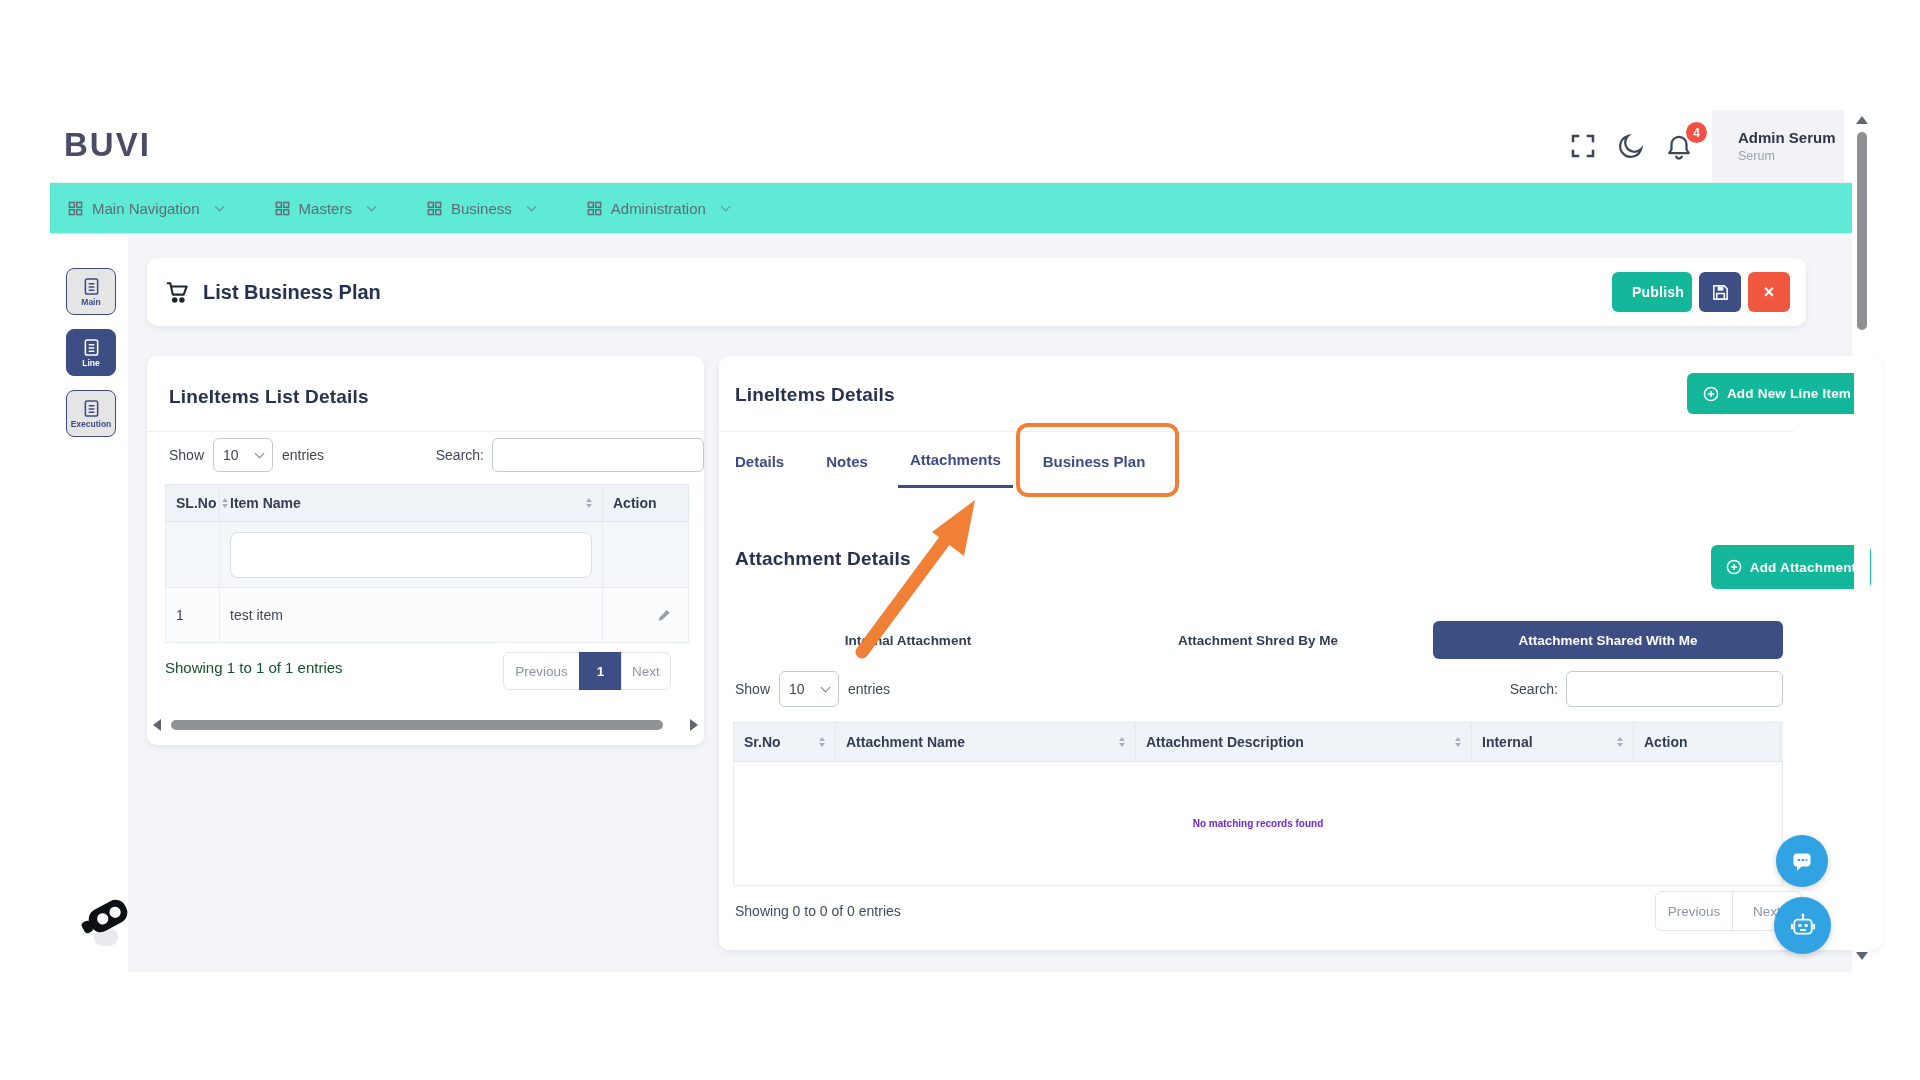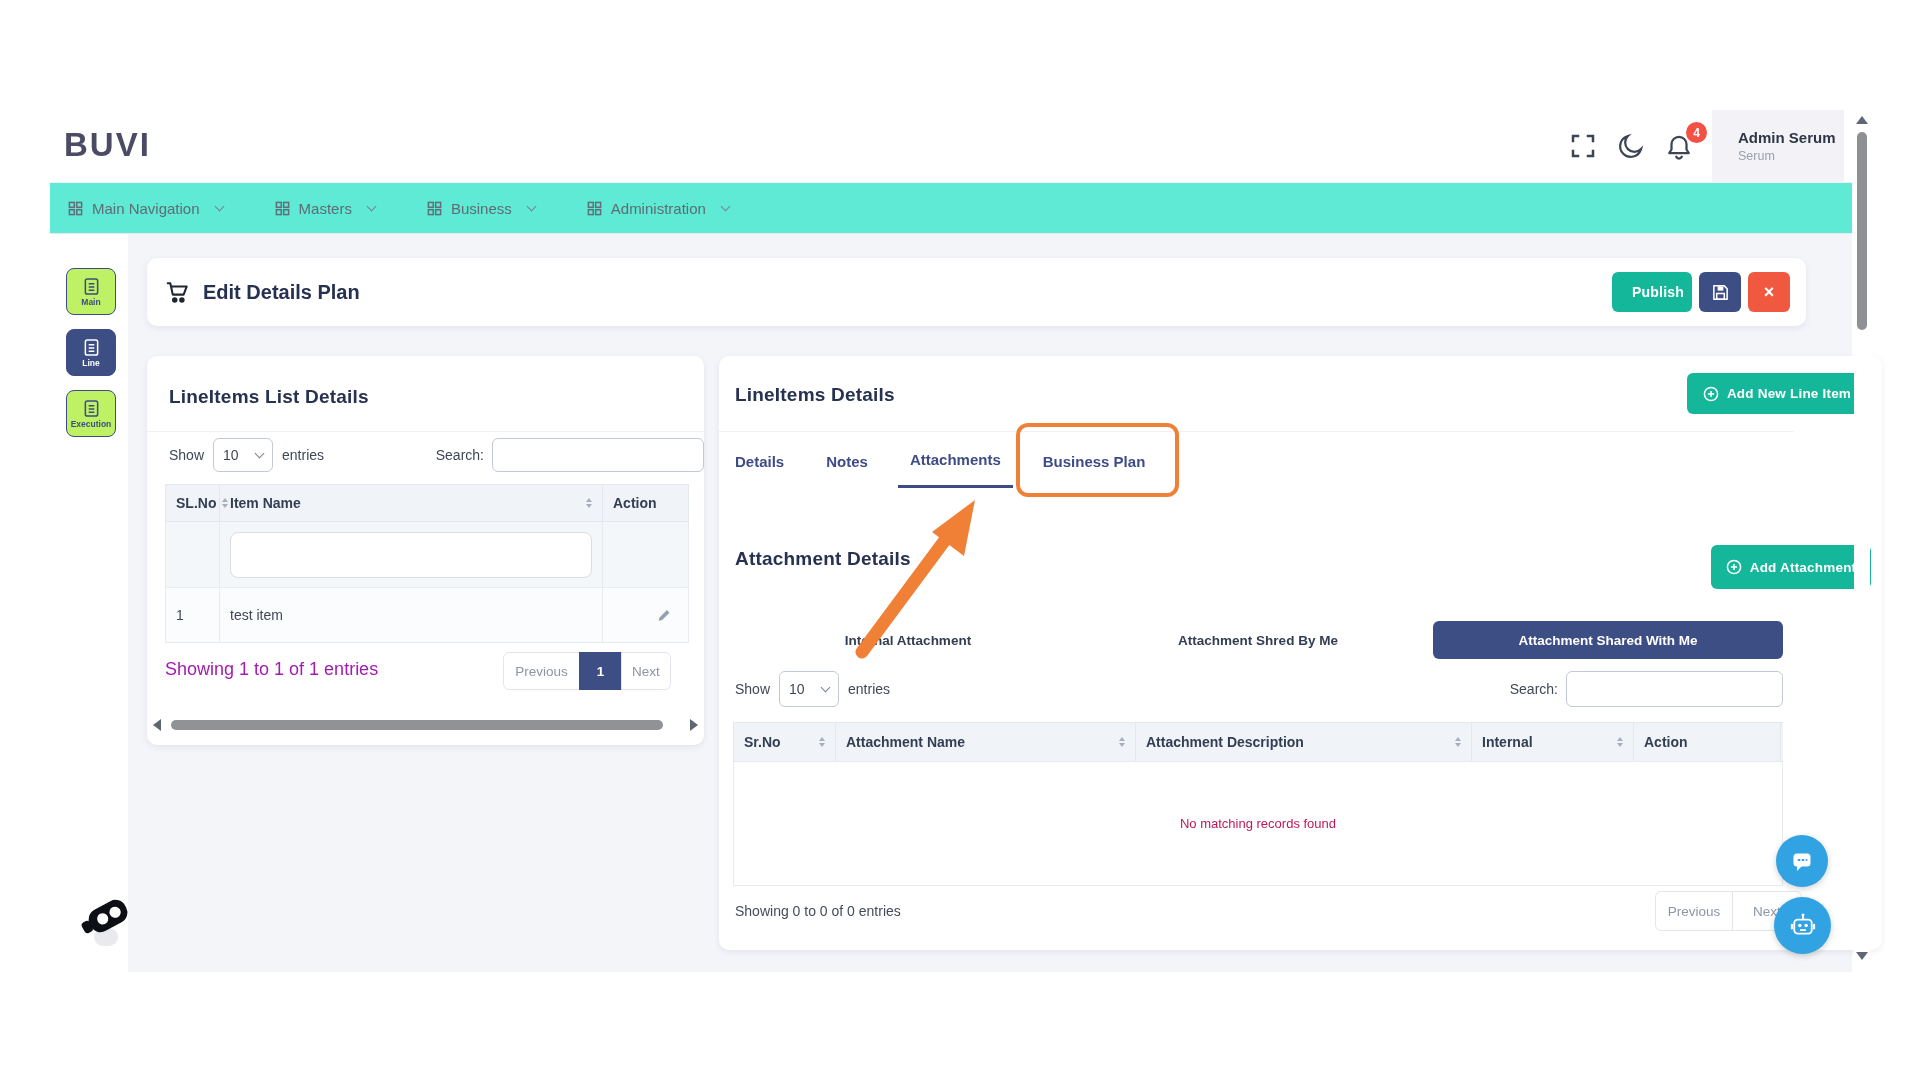--- a/index.html
+++ b/index.html
@@ -17,21 +17,21 @@
   .th { display:flex; align-items:center; font-size:14px; font-weight:700; color:#333e52; padding:0 10px; border-right:1px solid #e3e8ee; }
   .th:first-child { border-left:1px solid #e3e8ee; }
   .sort { display:inline-flex; flex-direction:column; gap:2px; margin-left:auto; padding-left:6px; }
   .s-up { width:0;height:0;border-left:3.5px solid transparent;border-right:3.5px solid transparent;border-bottom:4px solid #a7afbc; }
   .s-dn { width:0;height:0;border-left:3.5px solid transparent;border-right:3.5px solid transparent;border-top:4px solid #a7afbc; }
   .td { display:flex; align-items:center; font-size:14px; color:#3f4756; padding:0 10px; border-right:1px solid #e8ecf1; }
   .td:first-child { border-left:1px solid #e8ecf1; }
   .pg { display:flex; align-items:center; justify-content:center; border:1px solid #e2e6ec; background:#fff; color:#8d96a5; font-size:13.5px; }
   .pg.active { background:#3d4e84; border-color:#3d4e84; color:#fff; font-weight:600; }
   .nav-item { display:flex; align-items:center; gap:9px; font-size:15px; color:#5f6b78; }
-  .side-btn { position:absolute; left:66px; width:50px; height:47px; border:1.5px solid #3e4b85; border-radius:8px; background:#bef264; color:#3e4b85; display:flex; flex-direction:column; align-items:center; justify-content:center; gap:1px; }
+  .side-btn { position:absolute; left:66px; width:50px; height:47px; border:1.5px solid #3e4b85; border-radius:8px; background:#e5e5e5; color:#3e4b85; display:flex; flex-direction:column; align-items:center; justify-content:center; gap:1px; }
   .side-btn .lbl { font-size:8.5px; font-weight:600; }
   .side-btn.active { background:#3d4e84; color:#fff; }
   .tab { padding:0 12px; font-size:15px; font-weight:600; color:#3e4b85; display:flex; align-items:center; position:relative; }
   .filters-cell { flex:0 0 350px; display:flex; align-items:center; justify-content:center; font-size:13.5px; font-weight:600; color:#333e52; }
   .filters-cell.active { background:#3d4e84; color:#fff; border-radius:6px; height:38px; align-self:center; }
   .tri-l { width:0;height:0;border-top:6px solid transparent;border-bottom:6px solid transparent;border-right:8px solid #5f6670; }
   .tri-r { width:0;height:0;border-top:6px solid transparent;border-bottom:6px solid transparent;border-left:8px solid #5f6670; }
   .tri-u { width:0;height:0;border-left:6px solid transparent;border-right:6px solid transparent;border-bottom:8px solid #606774; }
   .tri-d { width:0;height:0;border-left:6px solid transparent;border-right:6px solid transparent;border-top:8px solid #606774; }
   .float-circle { position:absolute; border-radius:50%; background:#31a2e2; display:flex; align-items:center; justify-content:center; box-shadow:0 2px 6px rgba(0,0,0,.18); }
@@ -136,21 +136,21 @@
   <span class="lbl">Execution</span>
 </div>
 
 <div class="card" style="left:147px;top:258px;width:1659px;height:68px;display:flex;align-items:center;justify-content:space-between;padding:0 16px 0 18px;">
   <div style="display:flex;align-items:center;gap:12px;">
     <svg width="26" height="24" viewBox="0 0 24 22" fill="none" stroke="#20262f" stroke-width="1.9" stroke-linejoin="round" stroke-linecap="round">
       <path d="M2.5 3h2.4l2.3 10.4h10L20 6H6"></path>
         <circle cx="9" cy="18.3" r="1.6" fill="#20262f"></circle>
         <circle cx="15.6" cy="18.3" r="1.6" fill="#20262f"></circle>
     </svg>
-    <span style="font-size:20px;font-weight:700;color:#263050;">Edit Details Plan</span>
+    <span style="font-size:20px;font-weight:700;color:#263050;">List Business Plan</span>
   </div>
   <div style="display:flex;align-items:center;gap:7px;">
     <button class="btn-teal" style="width:80px;height:40px;font-size:14px;padding-left:12px;">Publish</button>
     <button style="width:42px;height:40px;background:#3d4e84;border:none;border-radius:6px;display:flex;align-items:center;justify-content:center;">
       <svg width="19" height="19" viewBox="0 0 20 20" fill="none" stroke="#fff" stroke-width="1.6" stroke-linejoin="round">
         <path d="M3 3h11l3 3v11H3z"></path>
           <rect x="7" y="3.5" width="6" height="4.5" fill="#fff" stroke="none"></rect>
           <rect x="6" y="11" width="8" height="6"></rect>
       </svg>
     </button>
@@ -210,21 +210,21 @@
       <div class="td" style="width:55px;">1</div>
       <div class="td" style="width:383px;">test item</div>
       <div class="td" style="width:86px;justify-content:flex-end;padding-right:16px;">
         <svg width="16" height="16" viewBox="0 0 16 16">
             <path d="M2.6 13.8l1-3.4 7.3-7.3 2.6 2.6-7.3 7.3-3.6 .8z" fill="#97a0ad"></path>
           </svg>
       </div>
     </div>
   </div>
 
-  <div class="abs" style="left:18px;top:303px;font-size:18px;color:#a21caf;text-align:center;">Showing 1 to 1 of 1 entries</div>
+  <div class="abs" style="left:18px;top:303px;font-size:15px;color:#14532d;text-align:center;">Showing 1 to 1 of 1 entries</div>
   <div class="abs" style="left:356px;top:296px;display:flex;">
     <div class="pg" style="width:77px;height:38px;border-radius:6px 0 0 6px;">Previous</div>
     <div class="pg active" style="width:43px;height:38px;margin-left:-1px;">1</div>
     <div class="pg" style="width:50px;height:38px;margin-left:-1px;border-radius:0 6px 6px 0;">Next</div>
   </div>
 
   <div class="abs" style="left:2px;top:357px;width:553px;height:24px;display:flex;align-items:center;">
     <span class="tri-l" style="margin-left:4px;"></span>
     <div style="flex:1;height:10px;margin:0 8px;position:relative;">
       <div style="position:absolute;left:2px;top:0;width:492px;height:10px;background:#919296;border-radius:5px;"></div>
@@ -324,21 +324,21 @@
           <span class="sort">
             <span class="s-up"></span>
             <span class="s-dn"></span>
           </span>
         </div>
       <div class="th" style="width:147px;">
           <span>Action</span>
         </div>
     </div>
     <div style="height:124px;border-left:1px solid #e8ecf1;border-right:1px solid #e8ecf1;border-bottom:1px solid #e8ecf1;display:flex;align-items:center;justify-content:center;">
-      <span style="font-size:13px;font-weight:400;color:#be185d;">No matching records found</span>
+      <span style="font-size:10px;font-weight:700;color:#6d28d9;">No matching records found</span>
     </div>
   </div>
 
   <div class="abs" style="left:16px;top:547px;font-size:14px;color:#434b5c;">Showing 0 to 0 of 0 entries</div>
   <div class="abs" style="left:936px;top:535px;display:flex;">
     <div class="pg" style="width:78px;height:40px;border-radius:6px 0 0 6px;">Previous</div>
     <div class="pg" style="width:70px;height:40px;margin-left:-1px;border-radius:0 6px 6px 0;">Next</div>
   </div>
 </div>
 

